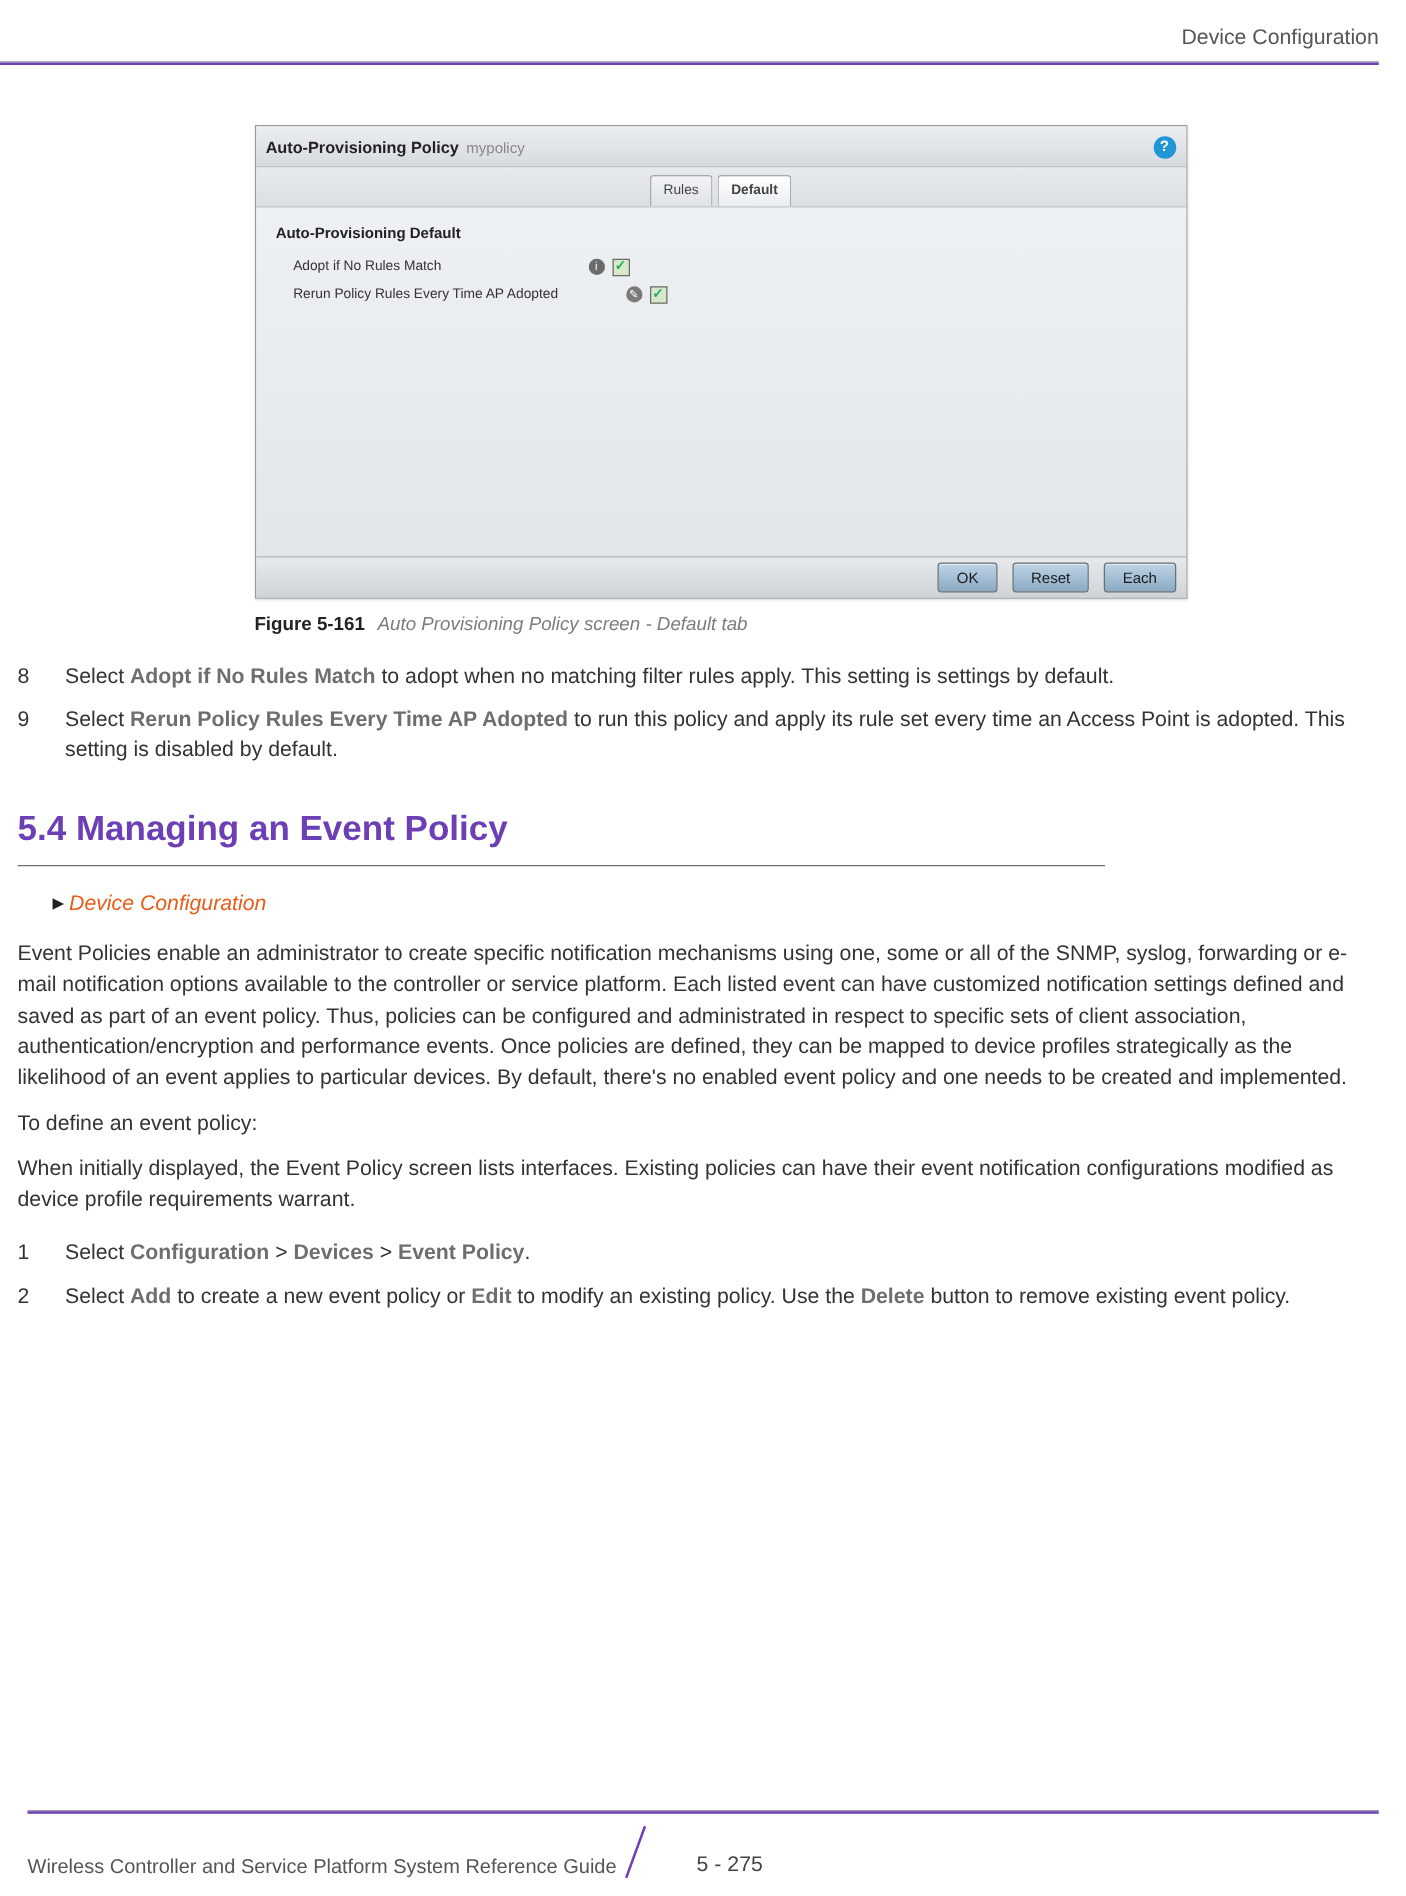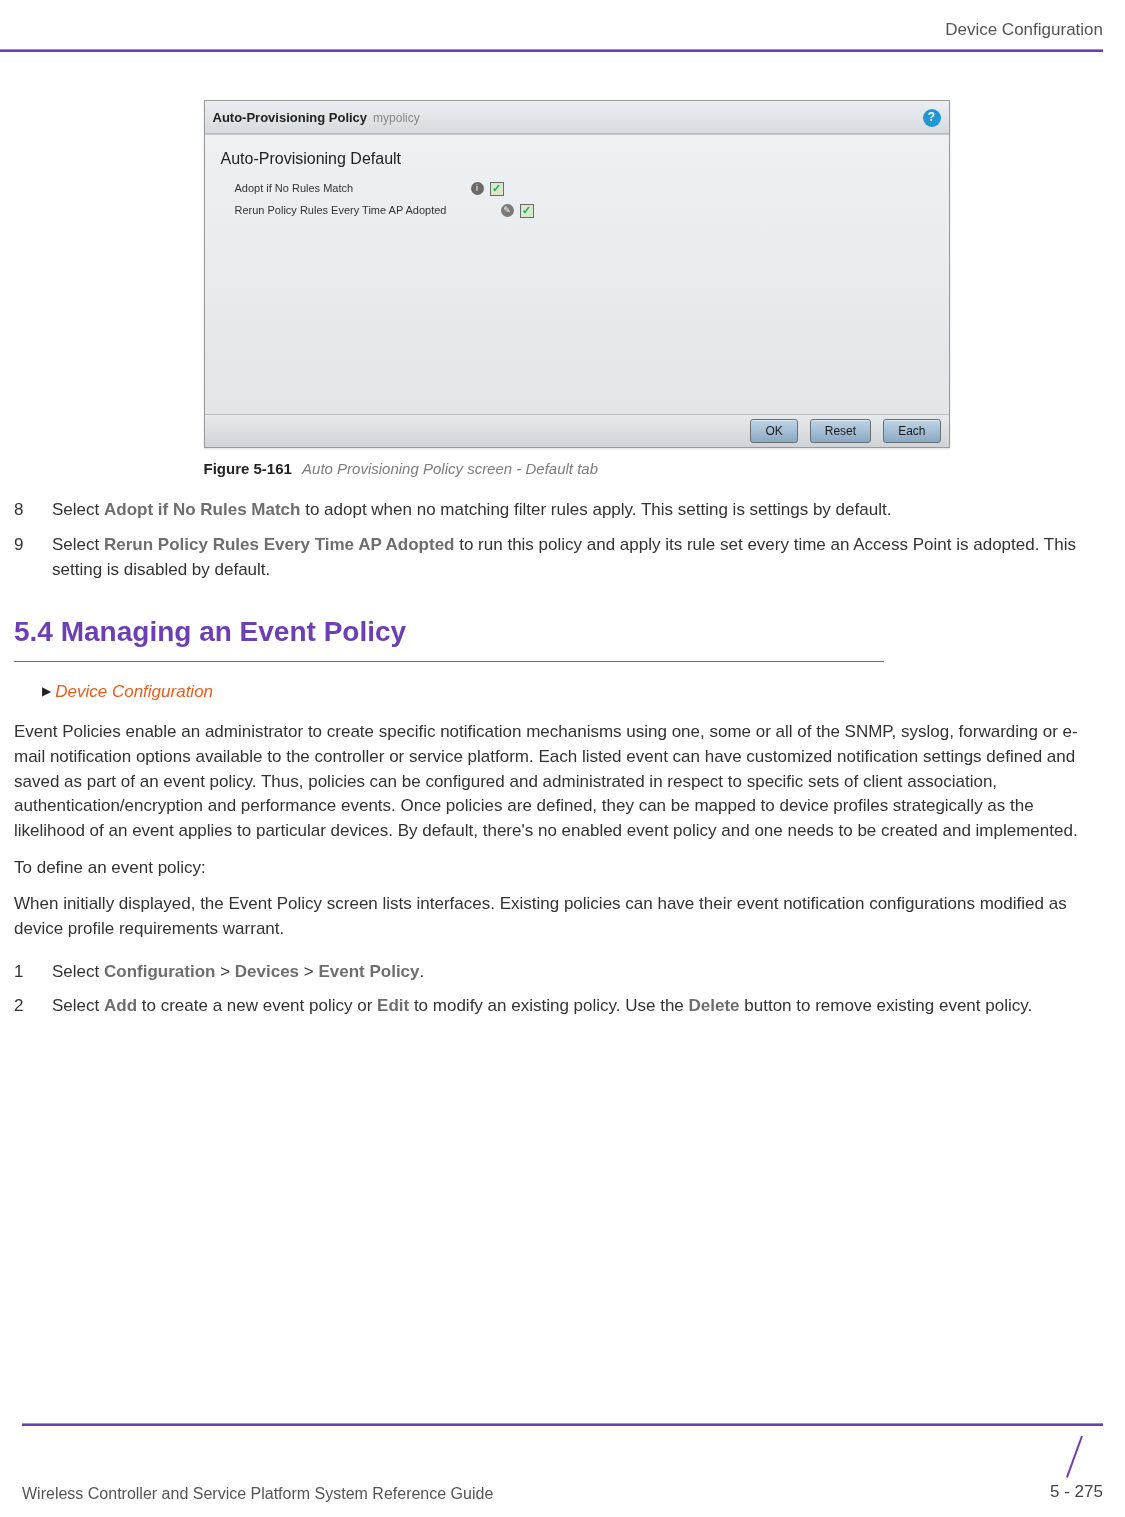--- a/index.html
+++ b/index.html
@@ -78,21 +78,21 @@
     .tab.active {
       background: linear-gradient(#ffffff, #e9edf1);
       font-weight: bold;
     }
     .panel-body {
       background: linear-gradient(#eef1f4, #e3e6e9);
       border-top: 1px solid #c6c9cc;
       padding: 12px 16px 8px 16px;
       height: 280px;
     }
-    .section-title { font-weight: normal; font-size: 16px; color: #222; margin-bottom: 10px; }
+    .section-title { font-weight: bold; font-size: 12px; color: #222; margin-bottom: 10px; }
     .form-row { display: flex; align-items: center; gap: 6px; margin: 6px 0 6px 14px; font-size: 11px; color: #333; }
     .form-label { width: 230px; }
     .mini-icon { width: 13px; height: 13px; border-radius: 50%; background: #888; color: #fff; font-size: 9px; display: inline-flex; align-items: center; justify-content: center; }
     .mini-icon.info { background: #6a6a6a; }
     .mini-icon.edit { background: #7a7a7a; }
     .chk {
       width: 14px; height: 14px; border: 1px solid #6b6b6b;
       background: #d7e9c8; display: inline-flex; align-items: center; justify-content: center;
       color: #2a6; font-size: 11px; font-weight: bold;
     }
@@ -134,23 +134,23 @@
     .body-para { color: #333; font-weight: 300; margin: 12px 0; padding-right: 8px; }
     .footer {
       position: absolute; bottom: 12px; left: 0; right: 0;
       padding: 0 22px;
     }
     .footer-line {
       border-top: 1px solid #999;
       border-bottom: 2px solid #6c3fb5;
       height: 3px; margin-bottom: 10px;
     }
-    .footer-row { display: flex; justify-content: space-between; align-items: flex-end; color: #555; font-size: 16px; }
+    .footer-row { display: flex; justify-content: flex-start; align-items: flex-end; color: #555; font-size: 16px; }
     .page-num-box {
-      display: flex; align-items: flex-end; gap: 0; flex-direction: column;
+      display: flex; align-items: flex-end; gap: 20px;
     }
     .slash-graphic {
       width: 44px; height: 44px; position: relative;
     }
     .slash-graphic::before {
       content: ""; position: absolute; left: 50%; top: 0; width: 2px; height: 100%;
       background: #6c3fb5; transform: rotate(20deg); transform-origin: top;
     }
     .page-num { font-size: 17px; color: #444; }
   </style>
@@ -165,20 +165,24 @@
 <div class="content">
 
   <div class="figure-wrap">
     <div class="app-window">
       <div class="titlebar">
         <div class="titlebar-left">
           <span class="titlebar-title">Auto-Provisioning Policy</span>
           <span class="titlebar-sub">mypolicy</span>
         </div>
         <div class="help-icon">?</div>
+      </div>
+      <div class="tab-row">
+        <div class="tab">Rules</div>
+        <div class="tab active">Default</div>
       </div>
       <div class="panel-body">
         <div class="section-title">Auto-Provisioning Default</div>
         <div class="form-row">
           <span class="form-label">Adopt if No Rules Match</span>
           <span class="mini-icon info">i</span>
           <span class="chk">✓</span>
         </div>
         <div class="form-row">
           <span class="form-label" style="width:260px">Rerun Policy Rules Every Time AP Adopted</span>

